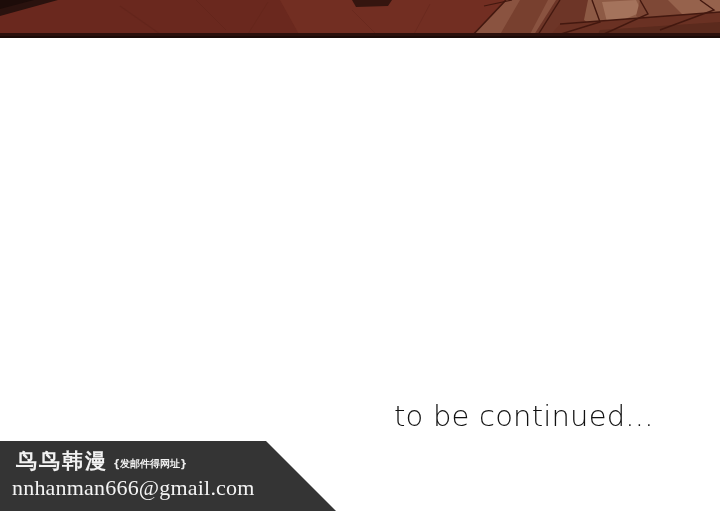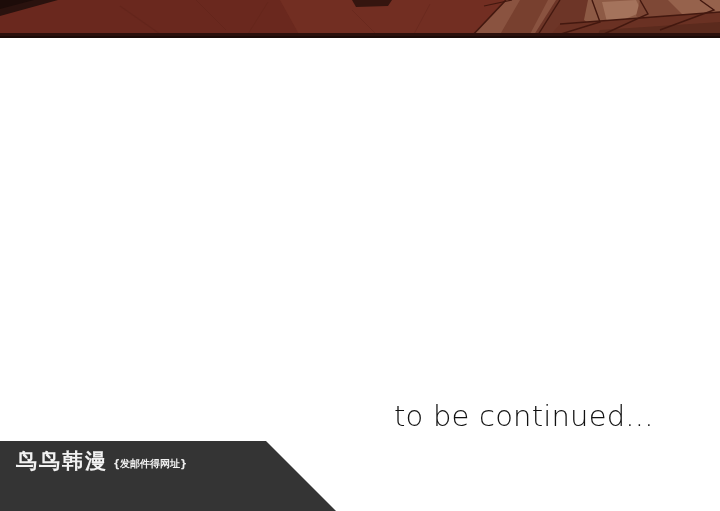--- a/index.html
+++ b/index.html
@@ -167,15 +167,16 @@
 
   <div id="white-area"></div>
 
   <div id="to-be-continued">to be continued...</div>
 
   <div id="watermark-banner">
     <div class="wm-line1">
       <span class="wm-brand">鸟鸟韩漫</span>
       <span class="wm-tagline">{发邮件得网址}</span>
     </div>
+    <div class="wm-email">nnhanman666@gmail.com</div>
   </div>
 
 </div>
 
 </body></html>

